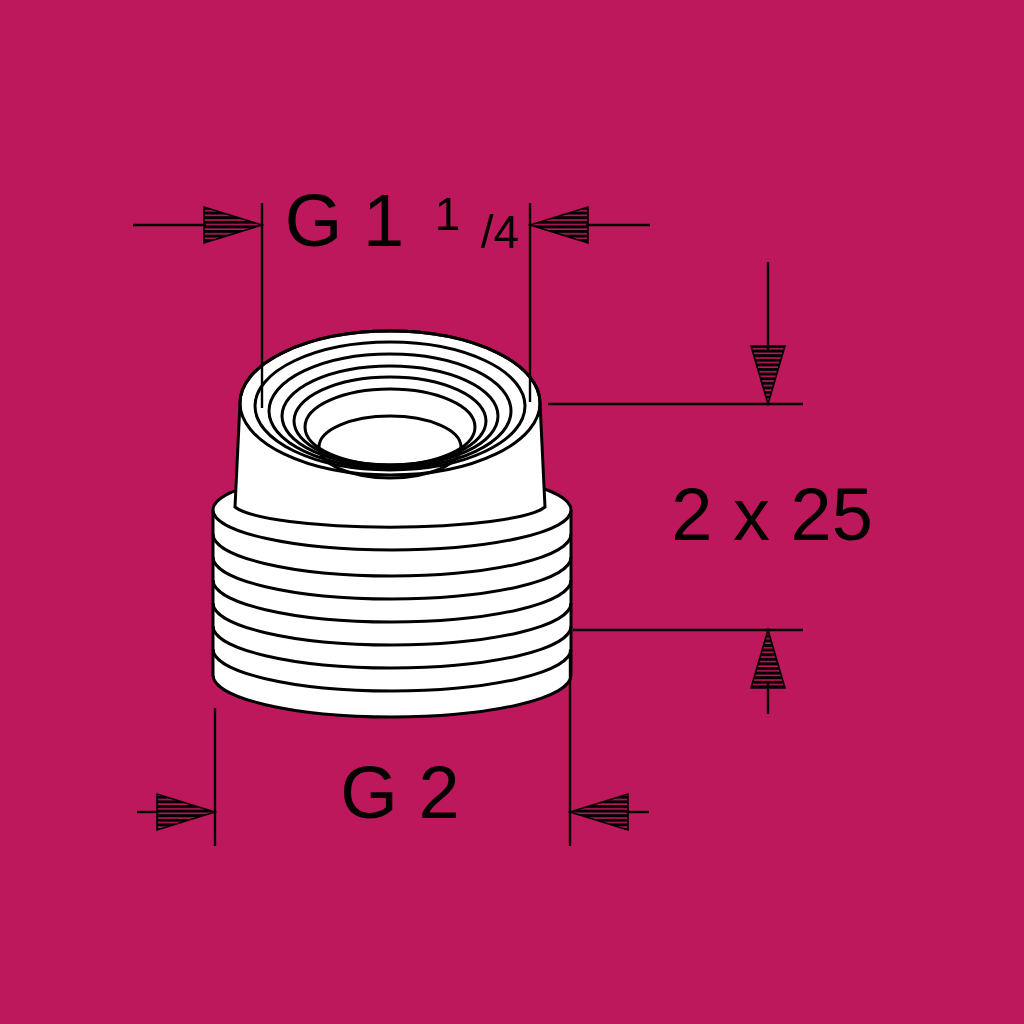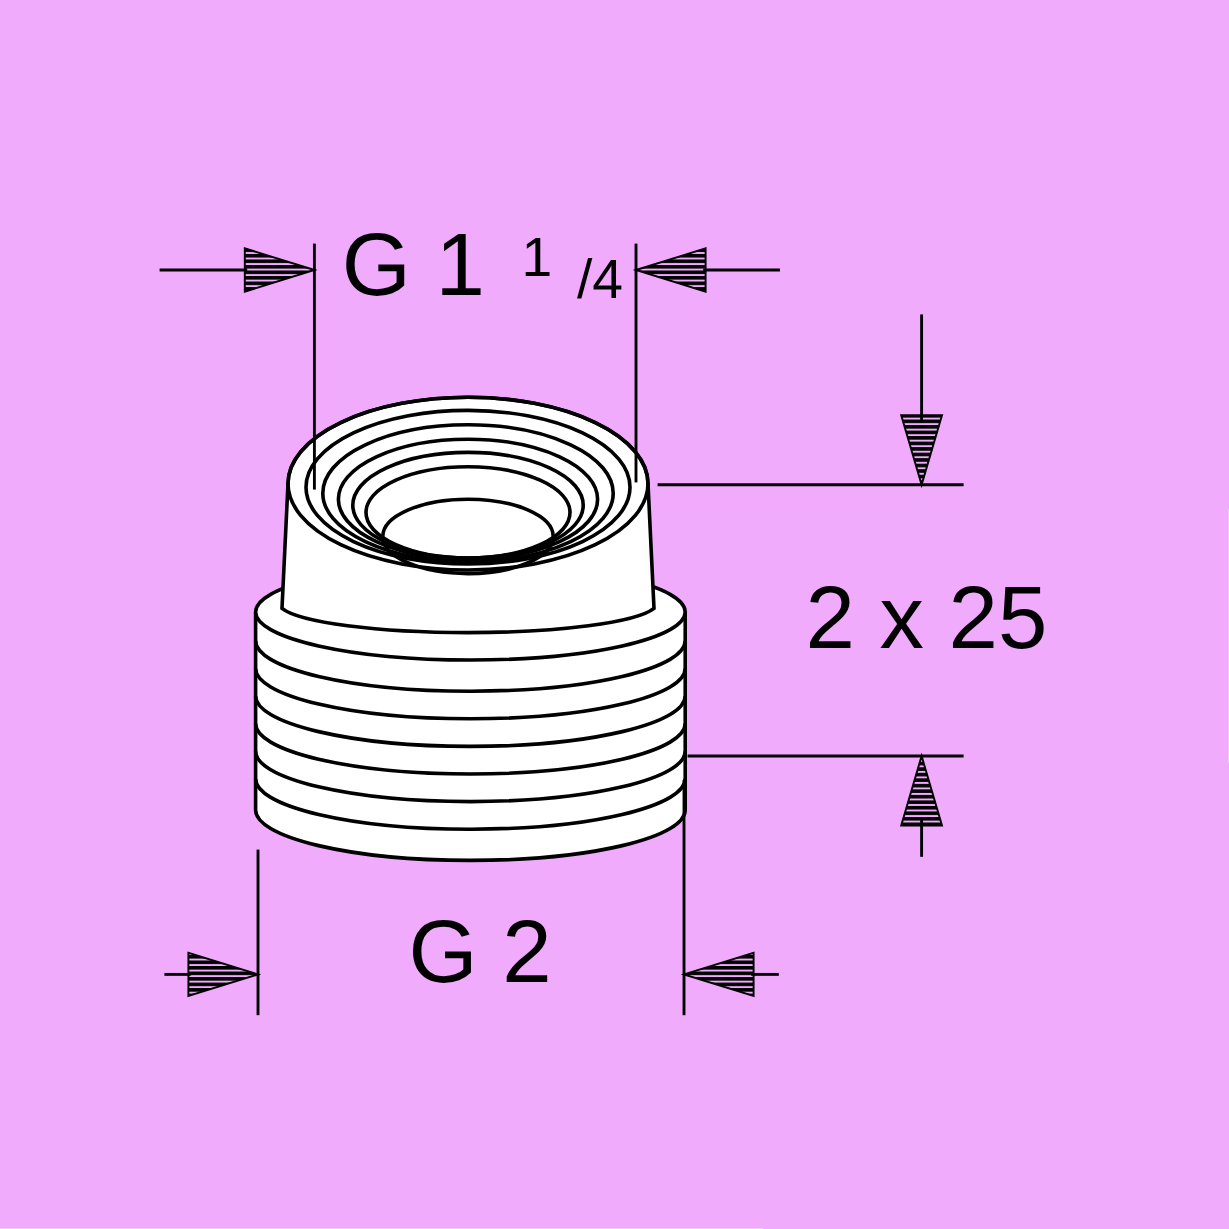--- a/index.html
+++ b/index.html
@@ -7,21 +7,21 @@
     padding: 0;
     width: 1024px;
     height: 1024px;
     background: #ffffff;
     font-family: "Liberation Sans", sans-serif;
   }
   .stage {
     position: relative;
     width: 1024px;
     height: 1024px;
-    background: #f0abfc;
+    background: #be185d;
     overflow: hidden;
   }
   svg { display: block; }
   svg text {
     font-family: "Liberation Sans", sans-serif;
     fill: #000000;
   }
   .obj-stroke {
     fill: none;
     stroke: #000000;

